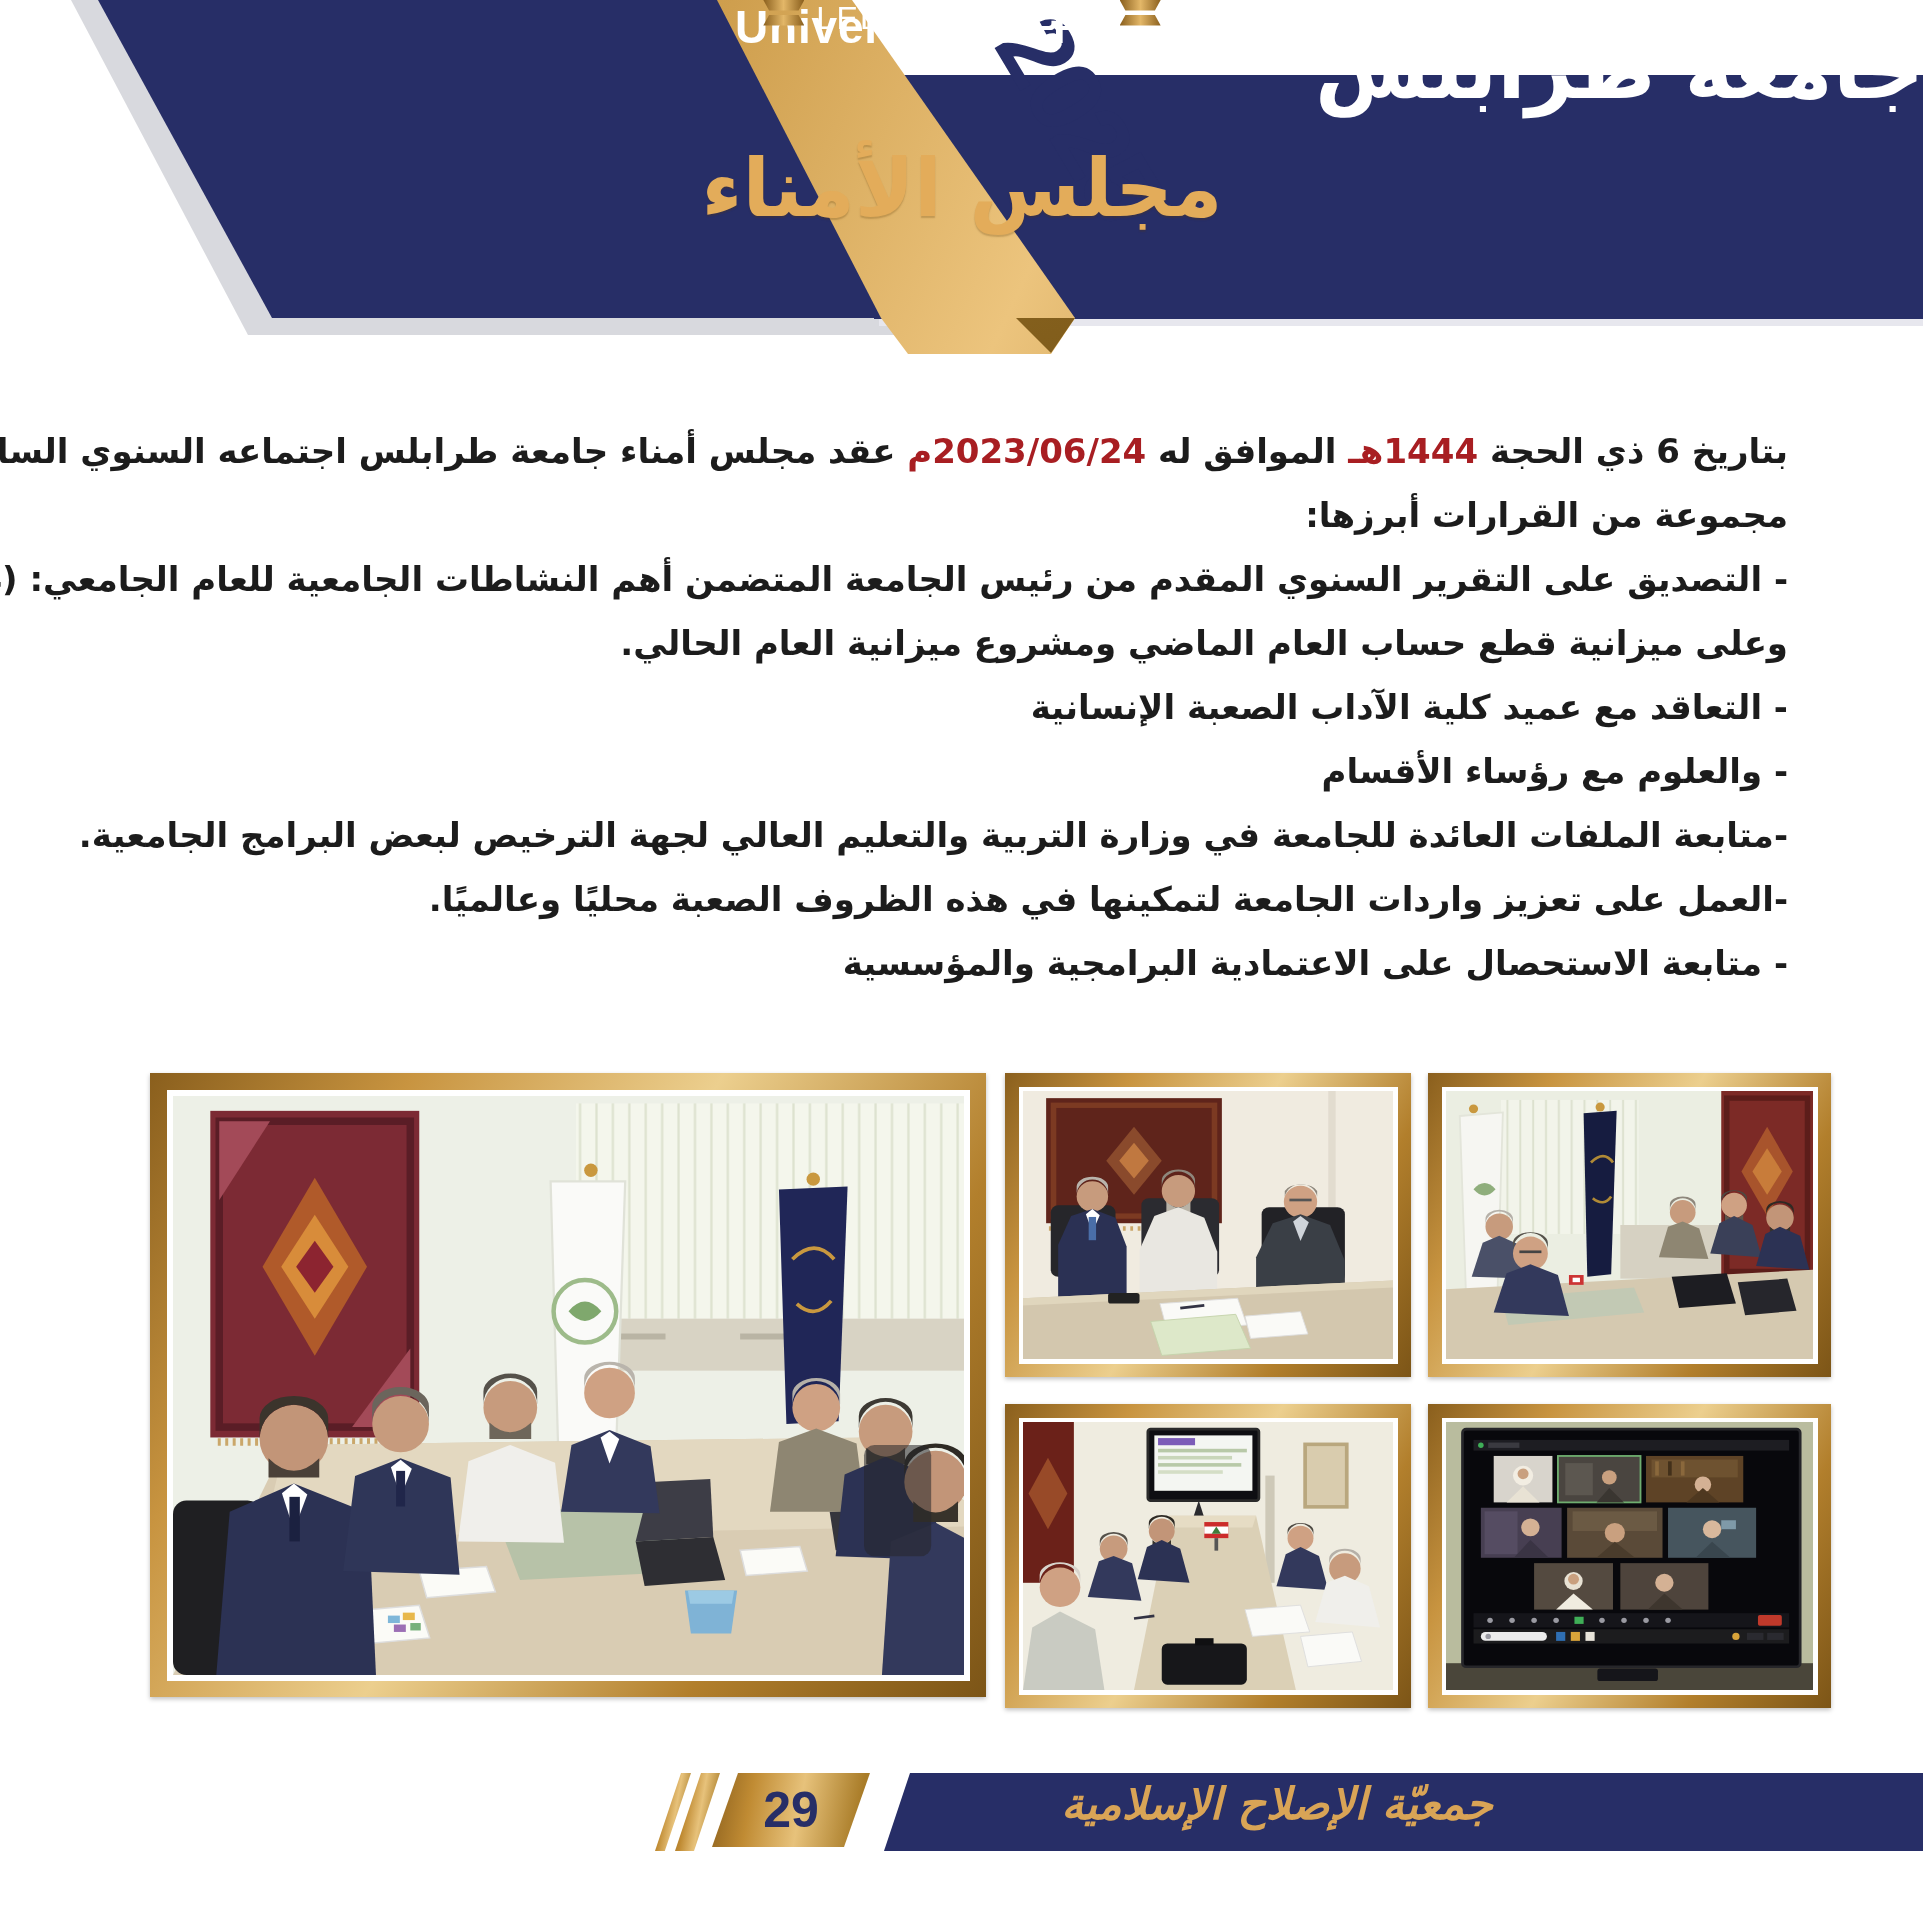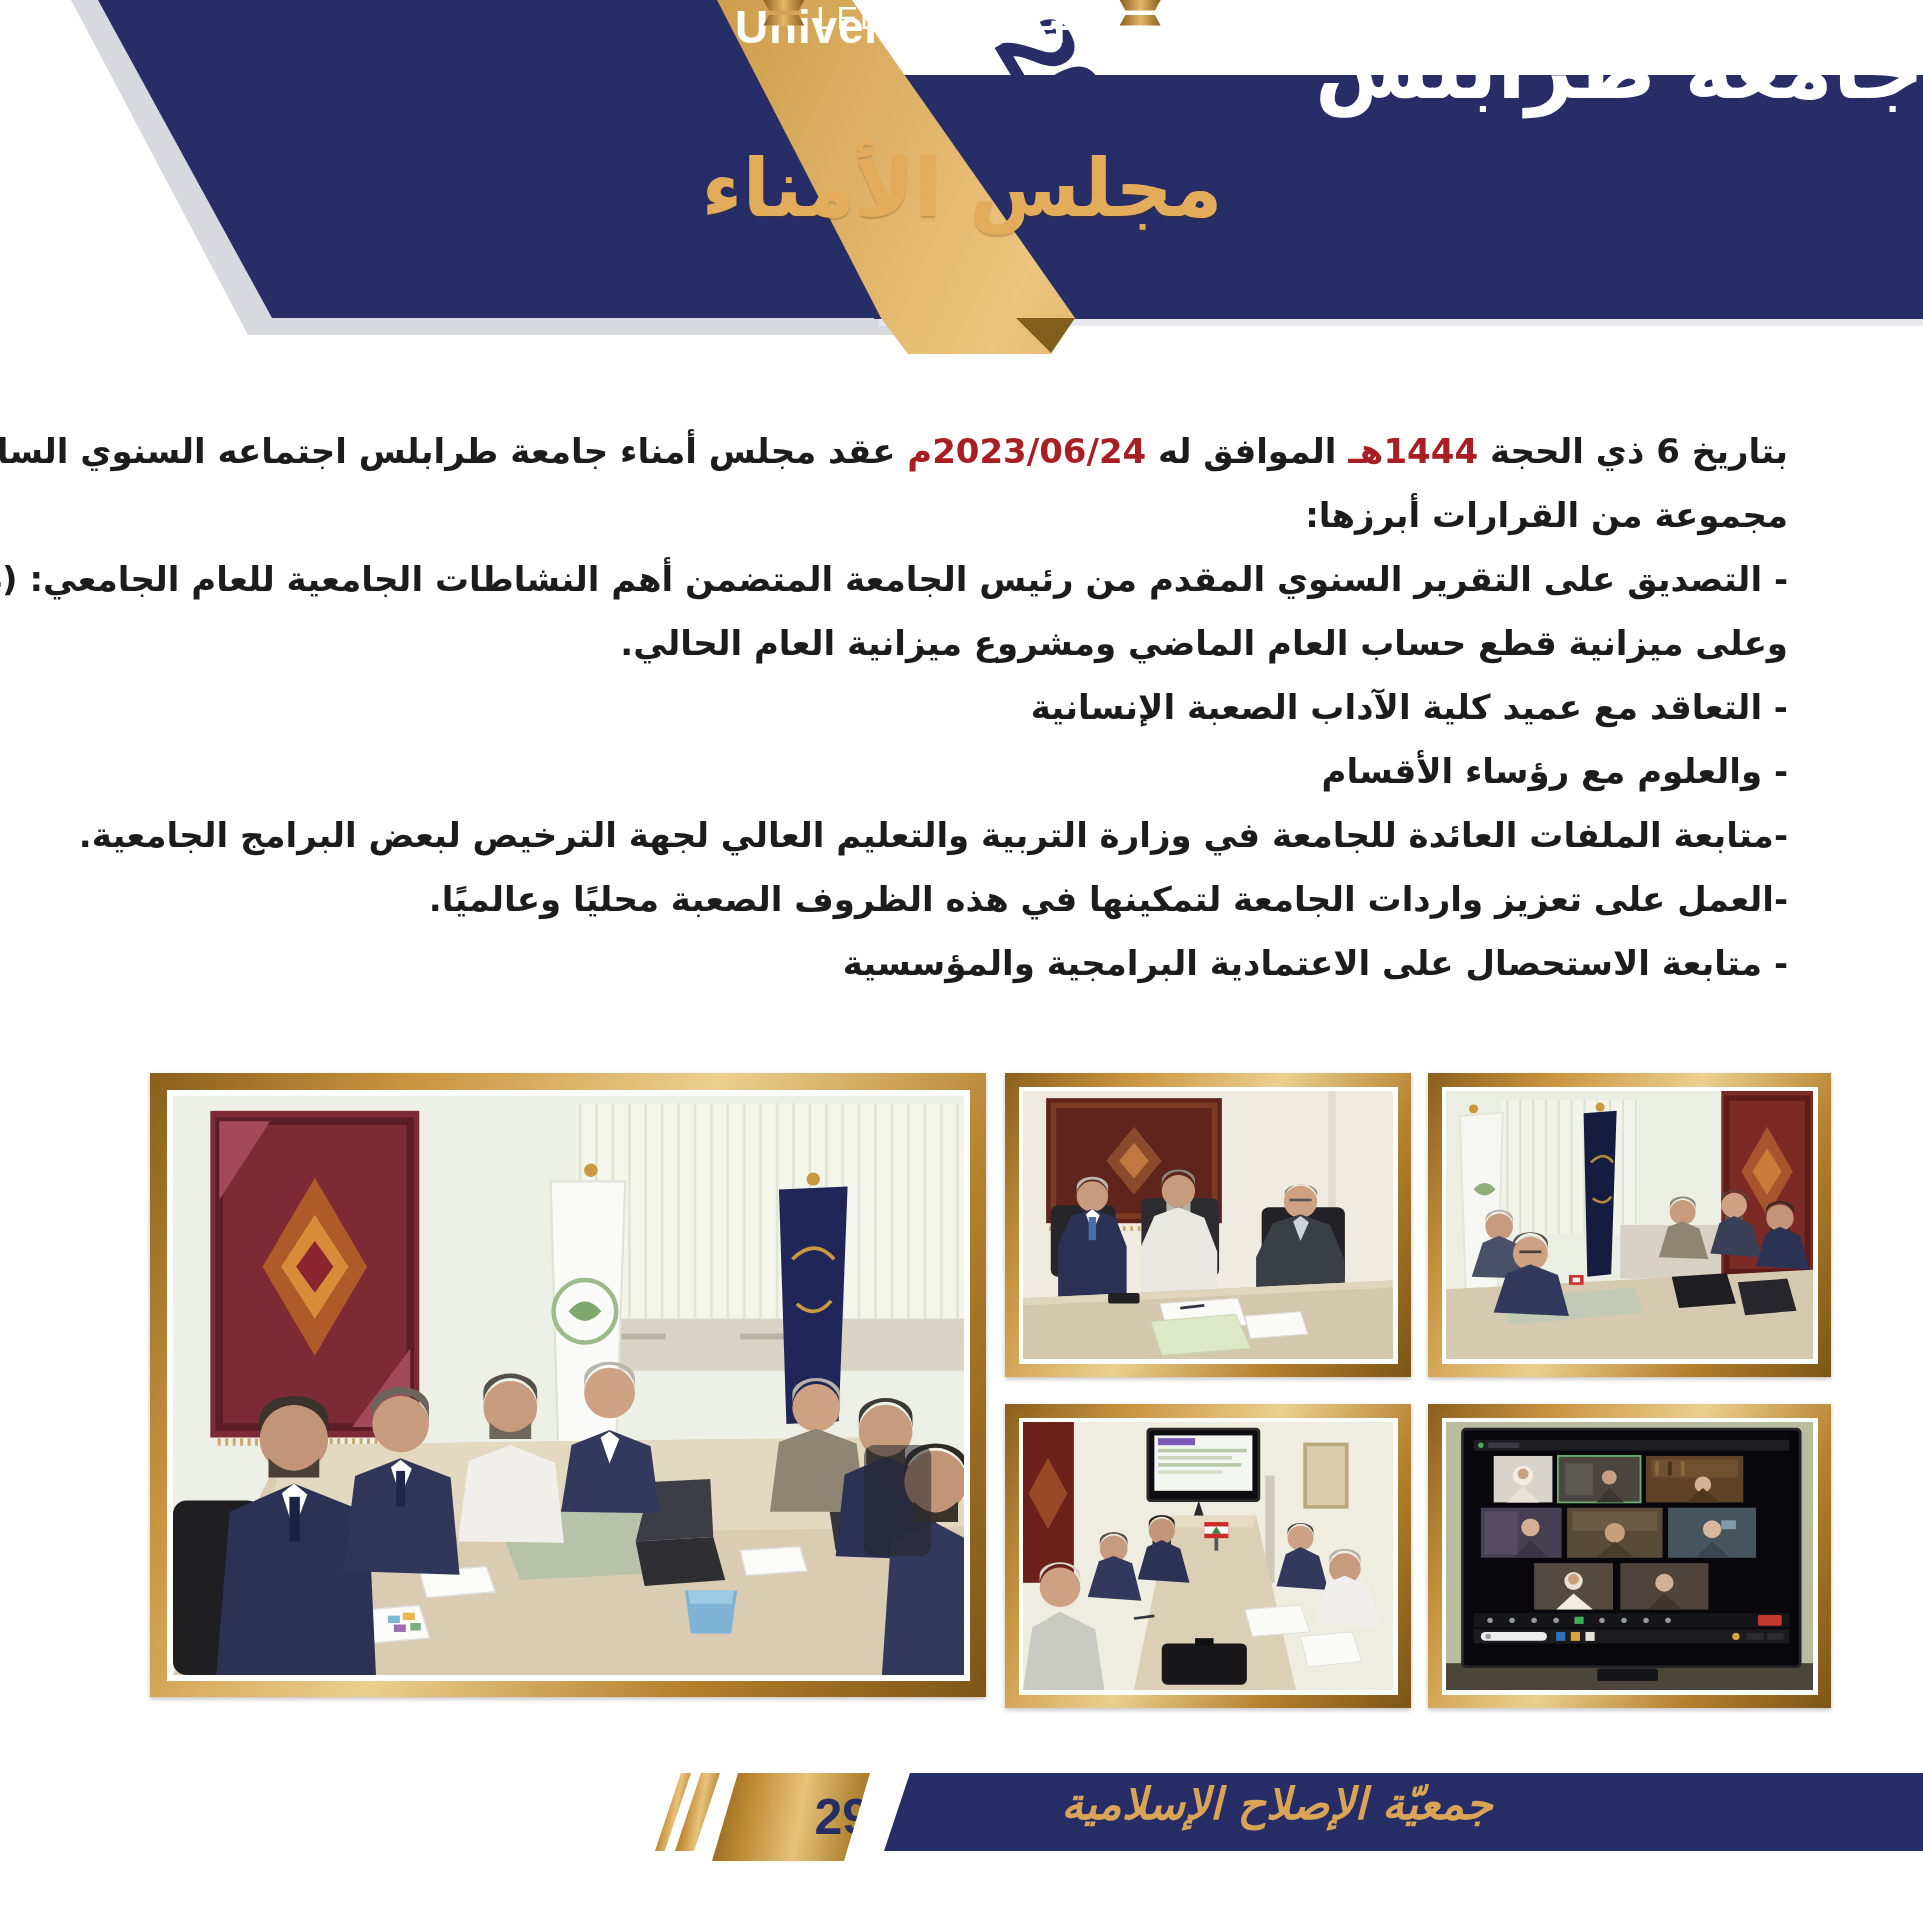--- a/index.html
+++ b/index.html
@@ -57,24 +57,24 @@
   .f-b{left:1005px;top:1073px;width:406px;height:304px;}
   .f-c{left:1428px;top:1073px;width:403px;height:304px;}
   .f-d{left:1005px;top:1404px;width:406px;height:304px;}
   .f-e{left:1428px;top:1404px;width:403px;height:304px;}
 
   
   .f-slash{position:absolute;top:1773px;height:78px;
           background:linear-gradient(100deg,#8a5f1d,#c08b33 30%,#e7c27b 55%,#a97c28 85%);}
   .s1{left:655px;width:36px;clip-path:polygon(26px 0,36px 0,9.8px 100%,0 100%);}
   .s2{left:675px;width:45px;clip-path:polygon(26px 0,45px 0,19px 100%,0 100%);}
-  .f-num{position:absolute;left:712px;top:1773px;width:158px;height:88px;
+  .f-num{position:absolute;left:712px;top:1773px;width:158px;height:74px;
           clip-path:polygon(26px 0,100% 0,calc(100% - 26px) 100%,0 100%);
           background:linear-gradient(100deg,#8a5f1d,#c08b33 25%,#e7c27b 55%,#a97c28 90%);
-          display:flex;align-items:center;justify-content:flex-end;}
+          display:flex;align-items:center;justify-content:center;}
   .f-num span{color:#272e67;font-size:50px;font-weight:bold;font-family:"Liberation Sans",sans-serif;}
   .f-bar{position:absolute;left:884px;top:1773px;width:1040px;height:78px;background:#272e67;
           clip-path:polygon(26px 0,100% 0,100% 100%,0 100%);}
   .f-org{position:absolute;left:939px;top:1773px;width:676px;height:60px;display:flex;
           align-items:center;justify-content:center;color:#d9a456;font-size:44px;font-weight:bold;
           font-style:italic;direction:rtl;}
 </style>
 </head>
 <body>
 

